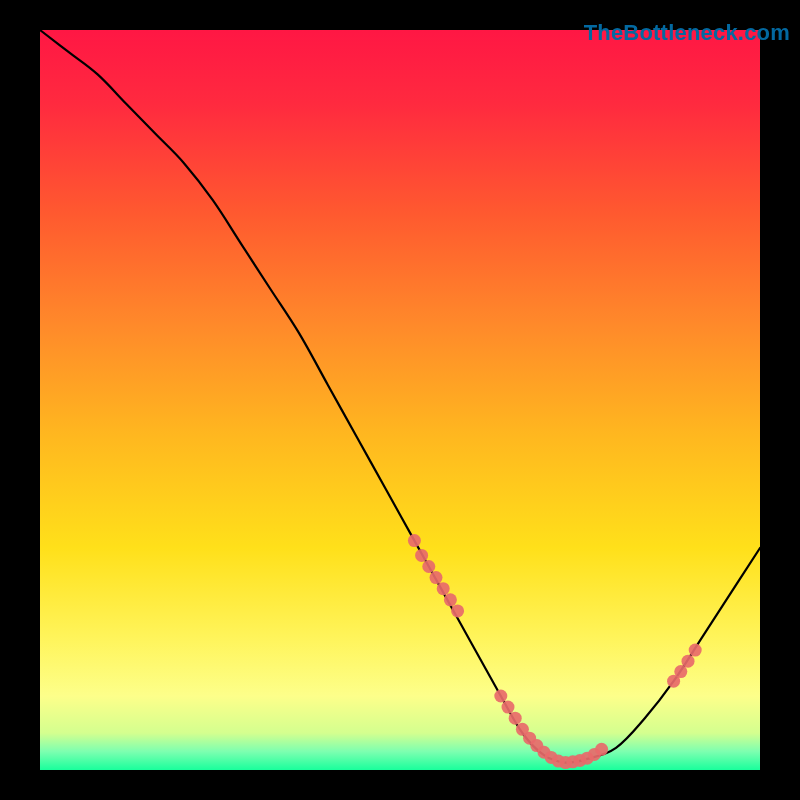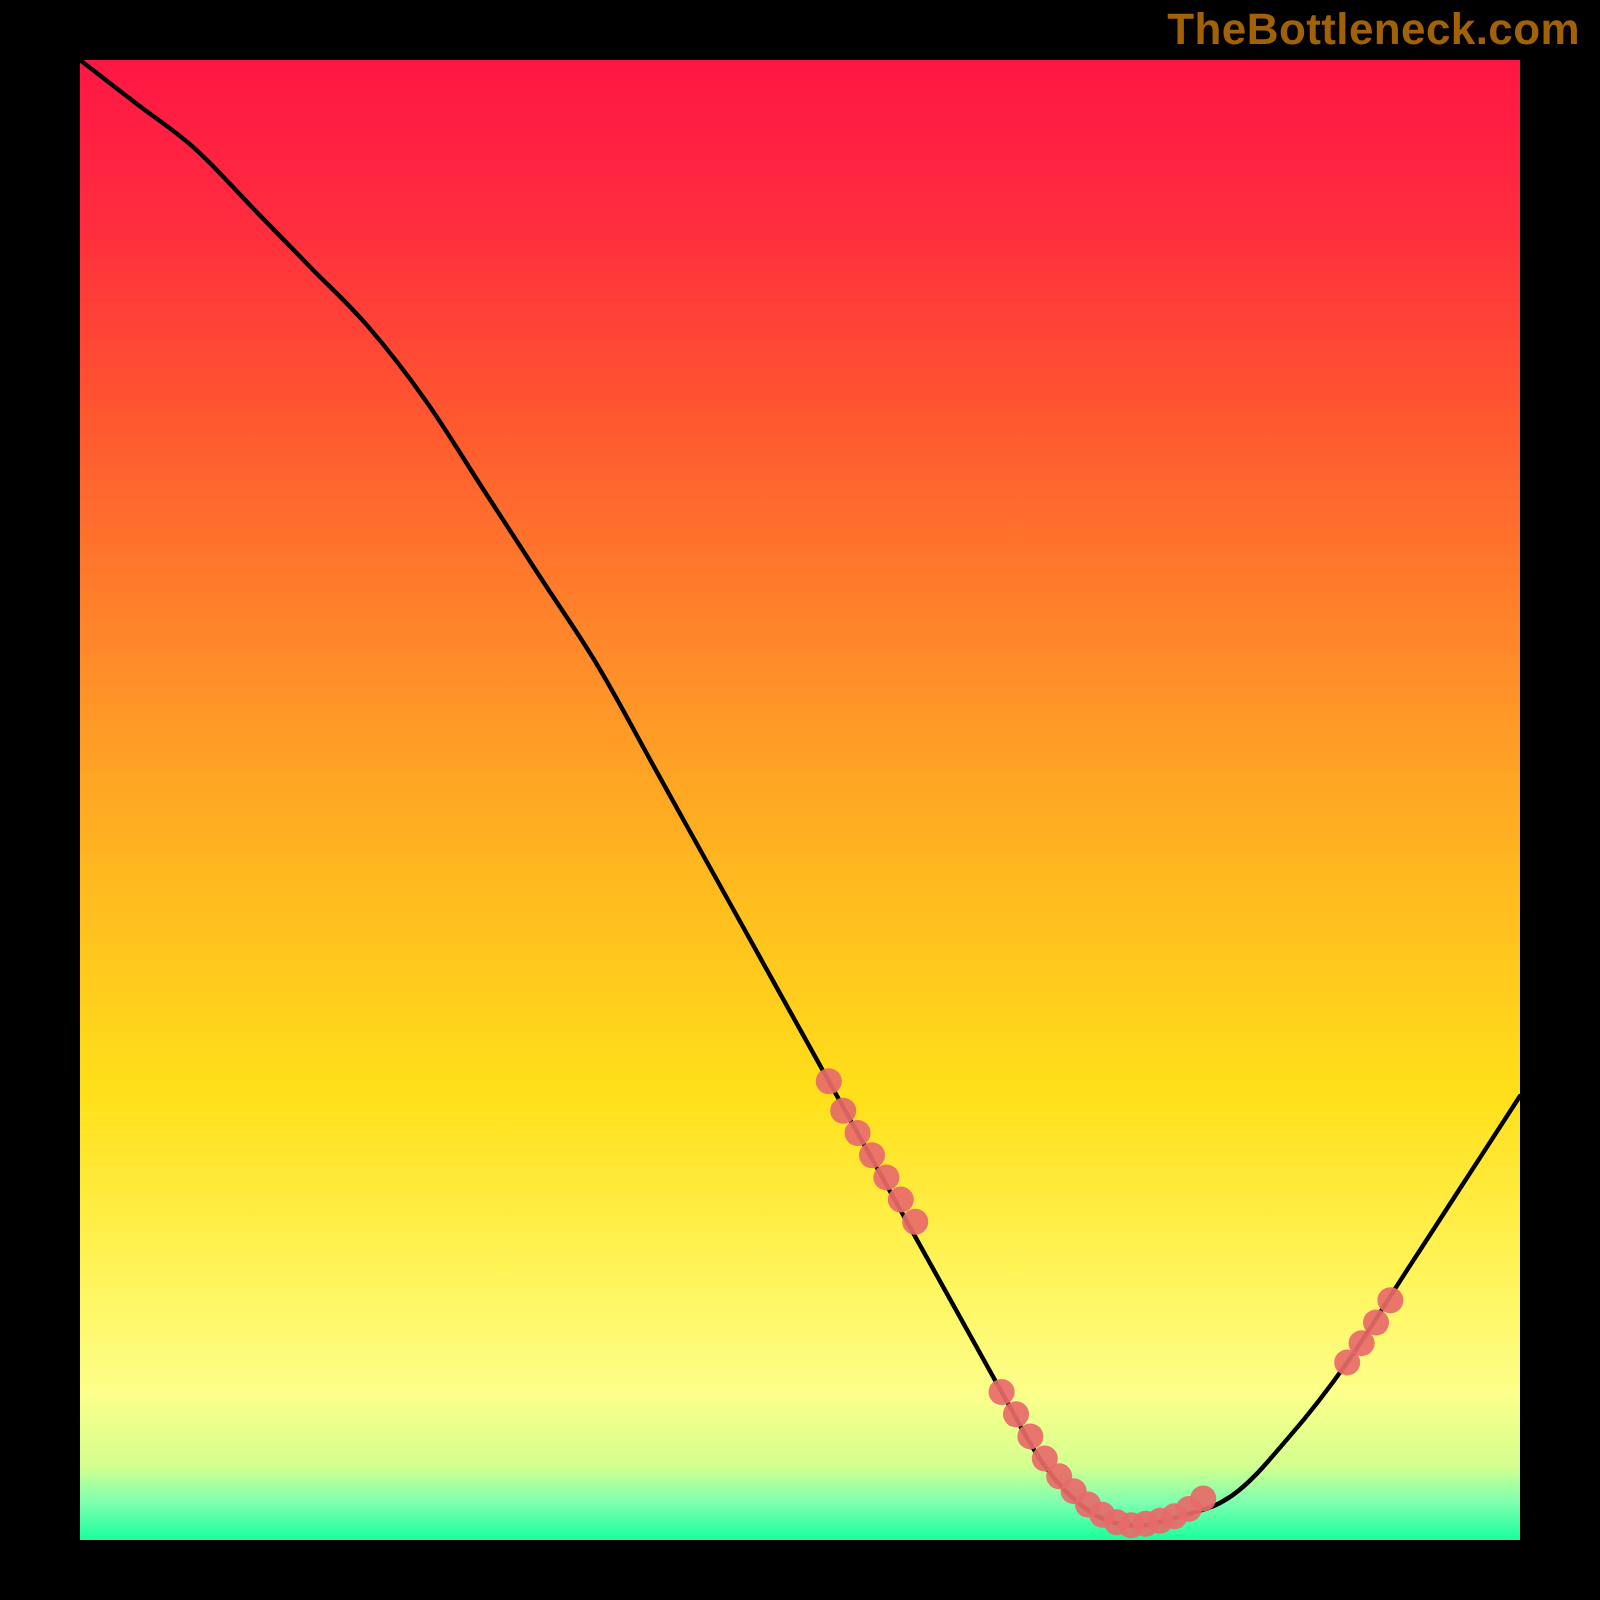--- a/index.html
+++ b/index.html
@@ -12,25 +12,25 @@
     font-family: Arial, Helvetica, sans-serif;
   }
   .stage {
     position: relative;
     width: 800px;
     height: 800px;
     background: #000000;
   }
   .watermark {
     position: absolute;
-    top: 2px;
+    top: 20px;
     right: 10px;
     font-size: 22px;
     font-weight: 600;
-    color: #a16207;
+    color: #0369a1;
     letter-spacing: 0.2px;
     z-index: 10;
     margin-left: 12px;
   }
   svg {
     display: block;
   }
 </style>
 </head>
 <body>

